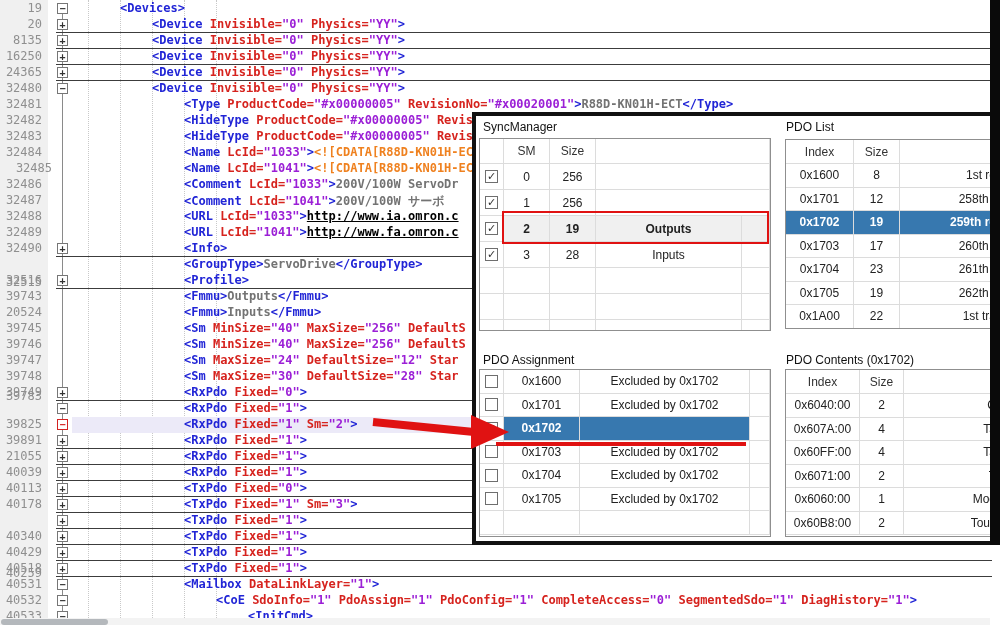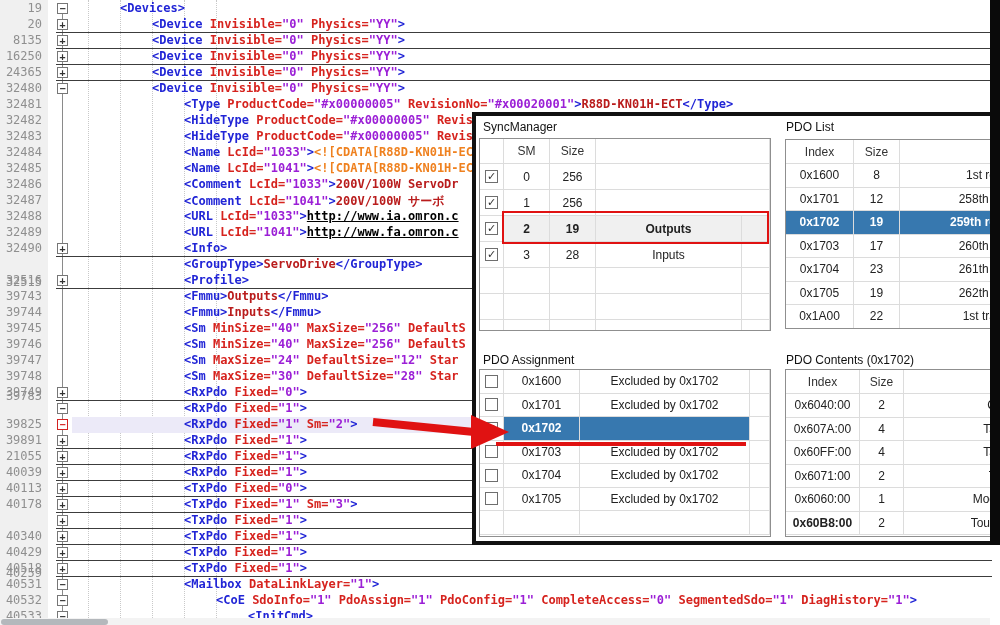--- a/index.html
+++ b/index.html
@@ -14,21 +14,21 @@
     background:#fff;border:1px solid #767676;color:#333;
     font:700 10px "DejaVu Sans Mono",monospace;line-height:9px;text-align:center;cursor:pointer;}
   .fold.red{border-color:#d42222;color:#d42222;}
   .sep{position:absolute;left:56px;width:936px;height:1px;background:#3c3c3c;}
   .hl{position:absolute;left:72px;width:920px;height:16px;background:var(--hl,#eceaf8);}
   .code{position:absolute;height:16px;line-height:16px;white-space:pre;
     font:700 12px "DejaVu Sans Mono",monospace;}
   .c-t{color:var(--tag,#2125d6);}
   .c-a{color:var(--attr,#d6231e);}
   .c-v{color:var(--val,#9b1fd6);}
-  .c-x{color:#b91c1c;}
+  .c-x{color:#737373;}
   .c-c{color:var(--cdata,#ef811f);}
   .c-u{color:#000;text-decoration:underline;}
   .htrack{position:absolute;left:0;top:618px;width:990px;height:7px;background:#f3f3f3;}
   .hthumb{position:absolute;left:1px;top:619px;width:107px;height:6px;background:#b4b8bc;border-radius:3px;}
 
   .dialog{position:absolute;left:472px;top:112px;width:528px;height:433px;box-sizing:border-box;
     background:#fff;border:4px solid #111;overflow:hidden;z-index:10;
     font-family:"Liberation Sans",sans-serif;}
   .dlg-label{position:absolute;font:400 12px "Liberation Sans",sans-serif;color:#111;white-space:nowrap;}
   #sm-label{left:7px;top:4px;}   #pl-label{left:310px;top:4px;}
@@ -92,21 +92,21 @@
       <div class="fold" style="top: 83px;">−</div>
       <div class="code" style="top: 81px; left: 152px;"><span class="c-t">&lt;Device </span><span class="c-a">Invisible=</span><span class="c-v">"0"</span><span class="c-a"> Physics=</span><span class="c-v">"YY"</span><span class="c-t">&gt;</span></div>
       <div class="lnum" style="top: 97px;">32481</div>
       <div class="code" style="top: 97px; left: 184px;"><span class="c-t">&lt;Type </span><span class="c-a">ProductCode=</span><span class="c-v">"#x00000005"</span><span class="c-a"> RevisionNo=</span><span class="c-v">"#x00020001"</span><span class="c-t">&gt;</span><span class="c-x">R88D-KN01H-ECT</span><span class="c-t">&lt;/Type&gt;</span></div>
       <div class="lnum" style="top: 113px;">32482</div>
       <div class="code" style="top: 113px; left: 184px;"><span class="c-t">&lt;HideType </span><span class="c-a">ProductCode=</span><span class="c-v">"#x00000005"</span><span class="c-a"> Revisio</span></div>
       <div class="lnum" style="top: 129px;">32483</div>
       <div class="code" style="top: 129px; left: 184px;"><span class="c-t">&lt;HideType </span><span class="c-a">ProductCode=</span><span class="c-v">"#x00000005"</span><span class="c-a"> Revisio</span></div>
       <div class="lnum" style="top: 145px;">32484</div>
       <div class="code" style="top: 145px; left: 184px;"><span class="c-t">&lt;Name </span><span class="c-a">LcId=</span><span class="c-v">"1033"</span><span class="c-t">&gt;</span><span class="c-c">&lt;![CDATA[R88D-KN01H-EC</span></div>
-      <div class="lnum" style="top: 161px;">32485</div>
+      <div class="lnum" style="top: 161px; padding-left: 10px;">32485</div>
       <div class="code" style="top: 161px; left: 184px;"><span class="c-t">&lt;Name </span><span class="c-a">LcId=</span><span class="c-v">"1041"</span><span class="c-t">&gt;</span><span class="c-c">&lt;![CDATA[R88D-KN01H-EC</span></div>
       <div class="lnum" style="top: 177px;">32486</div>
       <div class="code" style="top: 177px; left: 184px;"><span class="c-t">&lt;Comment </span><span class="c-a">LcId=</span><span class="c-v">"1033"</span><span class="c-t">&gt;</span><span class="c-x">200V/100W ServoDr</span></div>
       <div class="lnum" style="top: 193px;">32487</div>
       <div class="code" style="top: 193px; left: 184px;"><span class="c-t">&lt;Comment </span><span class="c-a">LcId=</span><span class="c-v">"1041"</span><span class="c-t">&gt;</span><span class="c-x">200V/100W サーボ</span></div>
       <div class="lnum" style="top: 209px;">32488</div>
       <div class="code" style="top: 209px; left: 184px;"><span class="c-t">&lt;URL </span><span class="c-a">LcId=</span><span class="c-v">"1033"</span><span class="c-t">&gt;</span><span class="c-u">http://www.ia.omron.c</span></div>
       <div class="lnum" style="top: 225px;">32489</div>
       <div class="code" style="top: 225px; left: 184px;"><span class="c-t">&lt;URL </span><span class="c-a">LcId=</span><span class="c-v">"1041"</span><span class="c-t">&gt;</span><span class="c-u">http://www.fa.omron.c</span></div>
       <div class="lnum" style="top: 241px;">32490</div>
@@ -114,21 +114,21 @@
       <div class="fold" style="top: 243px;">+</div>
       <div class="code" style="top: 241px; left: 184px;"><span class="c-t">&lt;Info&gt;</span></div>
       <div class="lnum" style="top: 275px;">32515</div>
       <div class="code" style="top: 257px; left: 184px;"><span class="c-t">&lt;GroupType&gt;</span><span class="c-x">ServoDrive</span><span class="c-t">&lt;/GroupType&gt;</span></div>
       <div class="lnum" style="top: 273px;">32516</div>
       <div class="sep" style="top: 288px;"></div>
       <div class="fold" style="top: 275px;">+</div>
       <div class="code" style="top: 273px; left: 184px;"><span class="c-t">&lt;Profile&gt;</span></div>
       <div class="lnum" style="top: 289px;">39743</div>
       <div class="code" style="top: 289px; left: 184px;"><span class="c-t">&lt;Fmmu&gt;</span><span class="c-x">Outputs</span><span class="c-t">&lt;/Fmmu&gt;</span></div>
-      <div class="lnum" style="top: 305px;">39744</div>
+      <div class="lnum" style="top: 305px;">20524</div>
       <div class="code" style="top: 305px; left: 184px;"><span class="c-t">&lt;Fmmu&gt;</span><span class="c-x">Inputs</span><span class="c-t">&lt;/Fmmu&gt;</span></div>
       <div class="lnum" style="top: 321px;">39745</div>
       <div class="code" style="top: 321px; left: 184px;"><span class="c-t">&lt;Sm </span><span class="c-a">MinSize=</span><span class="c-v">"40"</span><span class="c-a"> MaxSize=</span><span class="c-v">"256"</span><span class="c-a"> DefaultS</span></div>
       <div class="lnum" style="top: 337px;">39746</div>
       <div class="code" style="top: 337px; left: 184px;"><span class="c-t">&lt;Sm </span><span class="c-a">MinSize=</span><span class="c-v">"40"</span><span class="c-a"> MaxSize=</span><span class="c-v">"256"</span><span class="c-a"> DefaultS</span></div>
       <div class="lnum" style="top: 353px;">39747</div>
       <div class="code" style="top: 353px; left: 184px;"><span class="c-t">&lt;Sm </span><span class="c-a">MaxSize=</span><span class="c-v">"24"</span><span class="c-a"> DefaultSize=</span><span class="c-v">"12"</span><span class="c-a"> Star</span></div>
       <div class="lnum" style="top: 369px;">39748</div>
       <div class="code" style="top: 369px; left: 184px;"><span class="c-t">&lt;Sm </span><span class="c-a">MaxSize=</span><span class="c-v">"30"</span><span class="c-a"> DefaultSize=</span><span class="c-v">"28"</span><span class="c-a"> Star</span></div>
       <div class="lnum" style="top: 385px;">39749</div>
@@ -383,21 +383,21 @@
           <div class="tcell" style="flex: 0 0 74px; width: 74px;">0x6071:00</div>
           <div class="tcell" style="flex: 0 0 44px; width: 44px;">2</div>
           <div class="tcell rfrag" style="flex: 1 1 0%;">T</div>
         </div>
         <div class="trow" style="height: 23.5px; flex: 0 0 23.5px;">
           <div class="tcell" style="flex: 0 0 74px; width: 74px;">0x6060:00</div>
           <div class="tcell" style="flex: 0 0 44px; width: 44px;">1</div>
           <div class="tcell rfrag" style="flex: 1 1 0%;">Mod</div>
         </div>
         <div class="trow" style="height: 23.5px; flex: 0 0 23.5px;">
-          <div class="tcell" style="flex: 0 0 74px; width: 74px; font-weight: bold;">0x60B8:00</div>
+          <div class="tcell" style="flex: 0 0 74px; width: 74px;">0x60B8:00</div>
           <div class="tcell" style="flex: 0 0 44px; width: 44px;">2</div>
           <div class="tcell rfrag" style="flex: 1 1 0%;">Touc</div>
         </div>
       </div>
     <div class="redrect"></div>
     <div class="redline"></div>
   </div>
 
   <div class="rightbar"></div>
 

